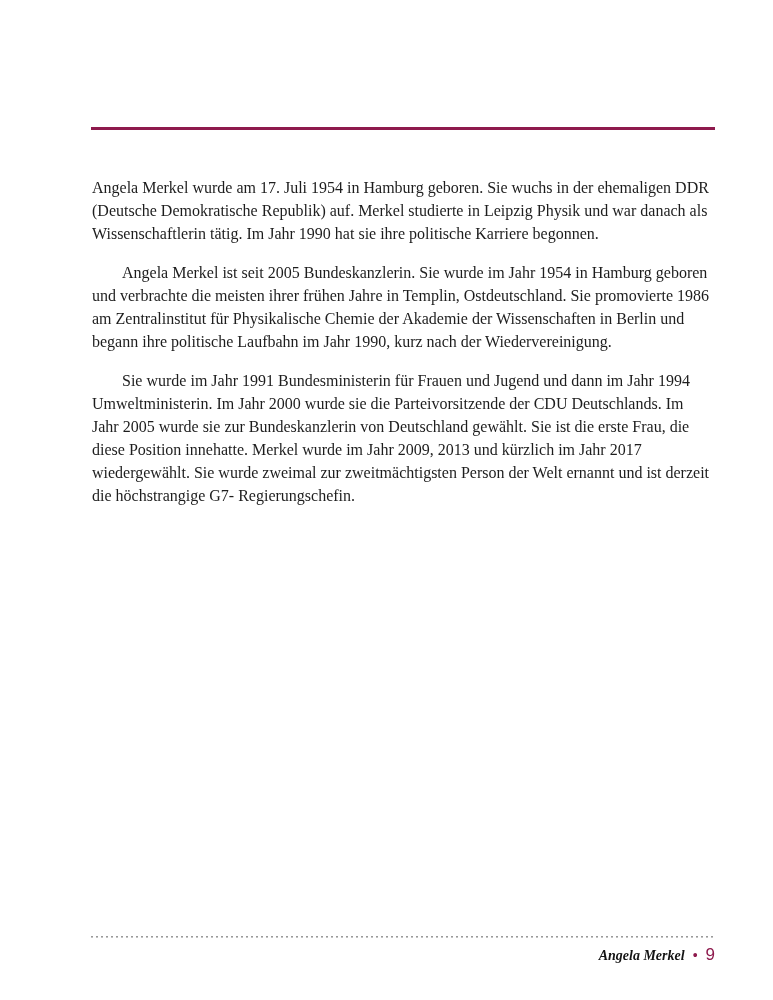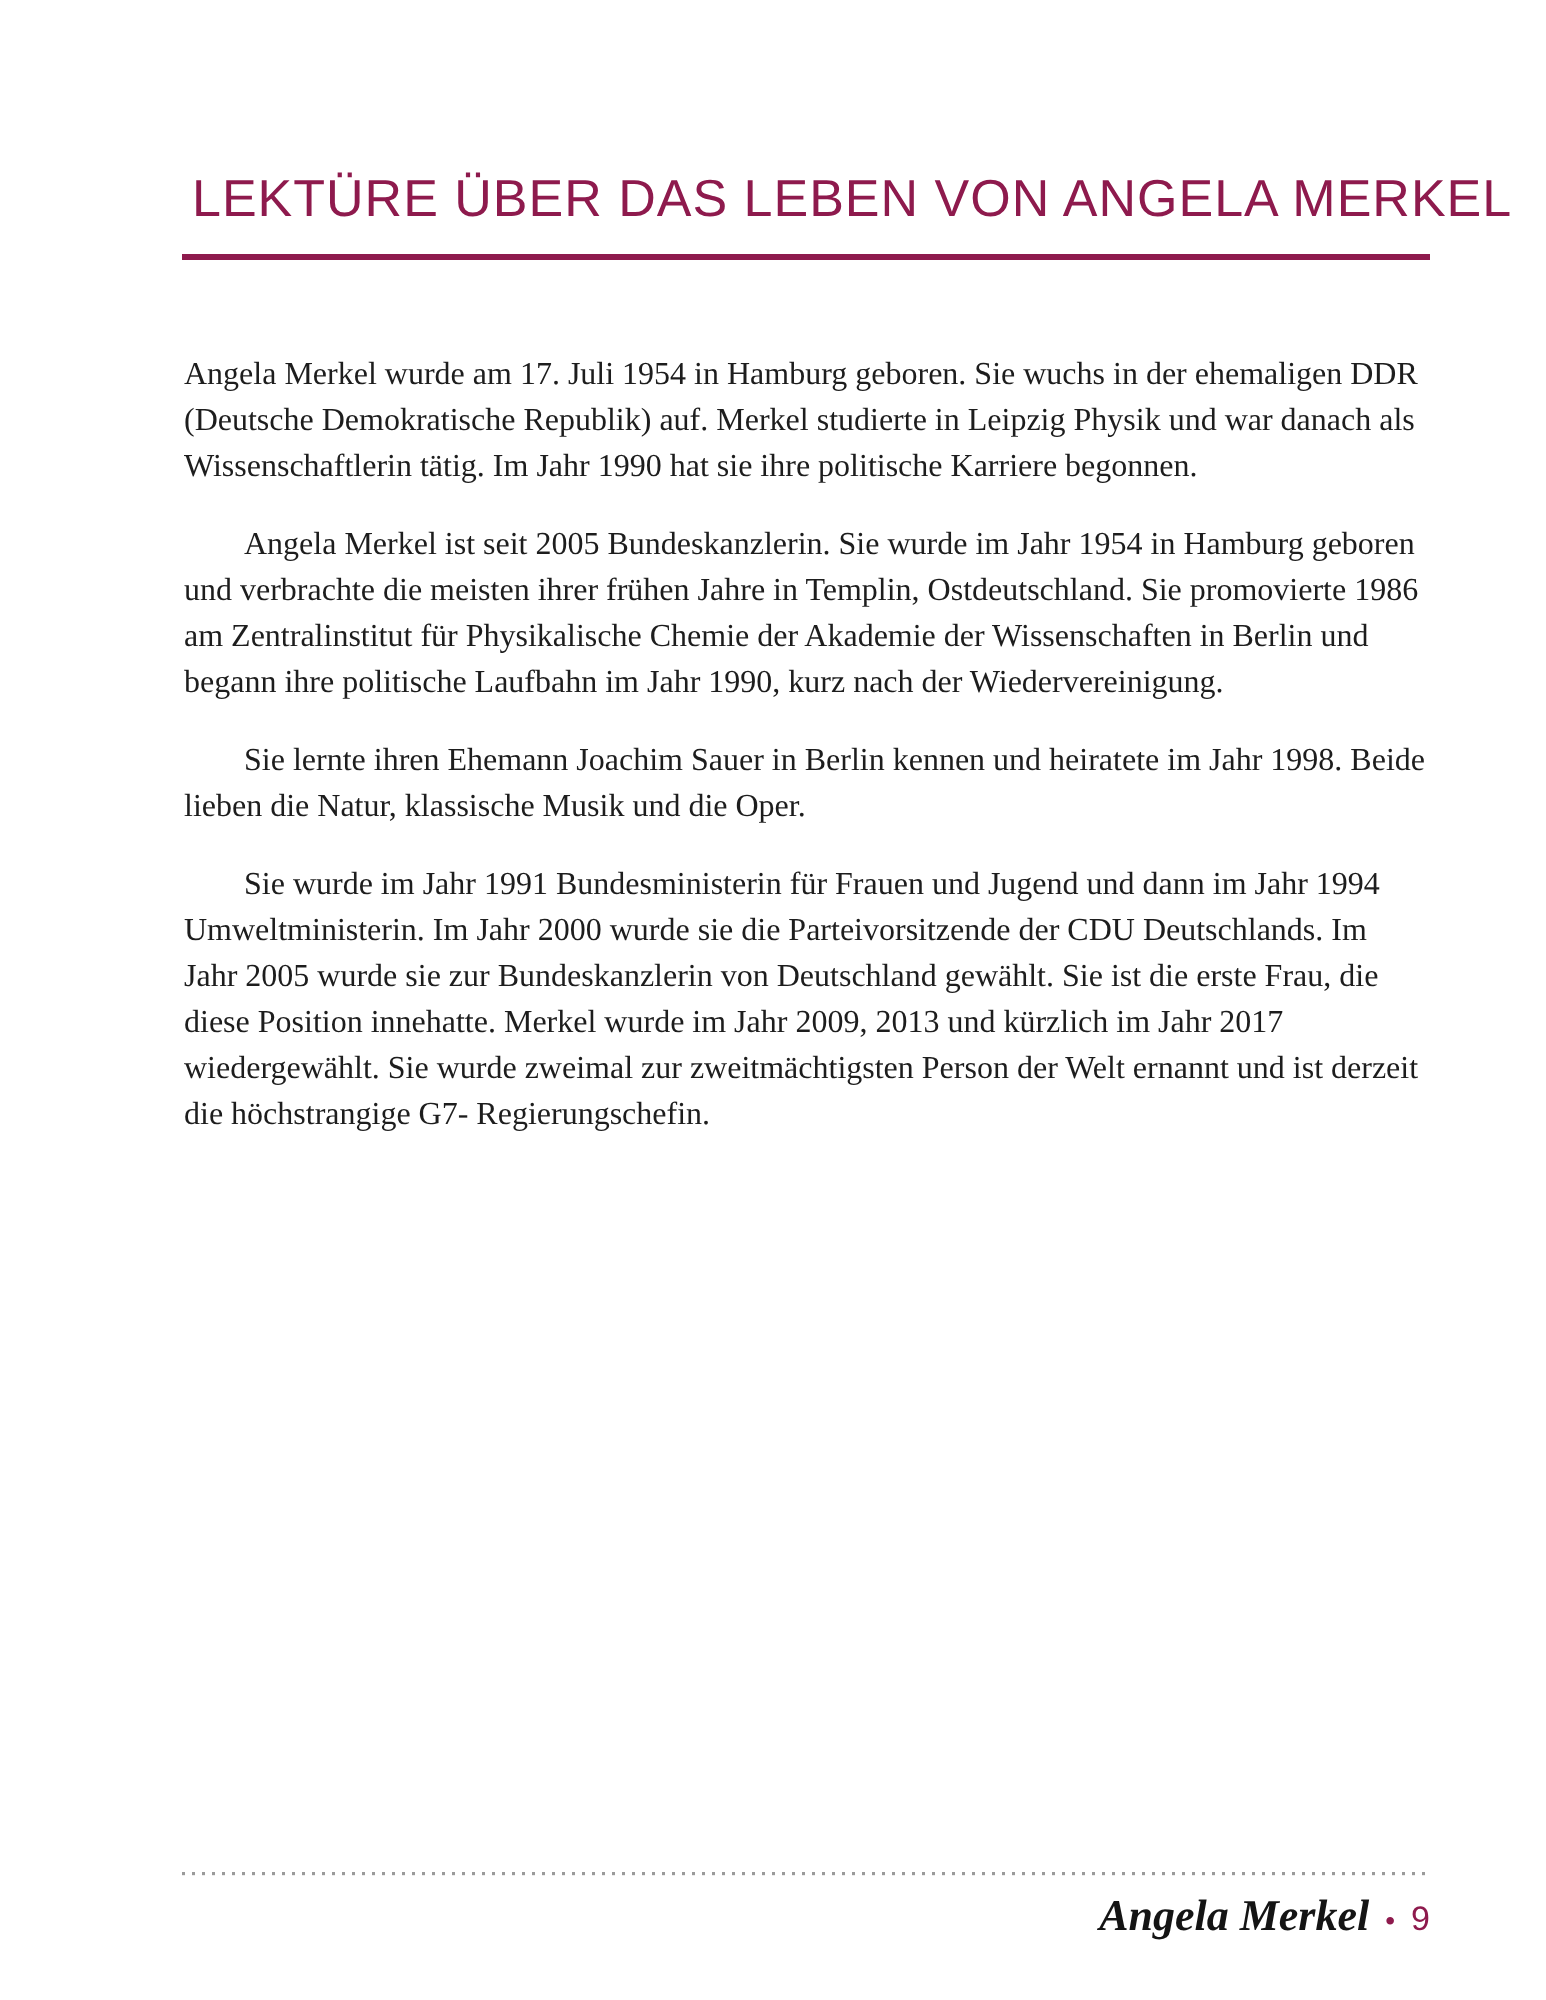--- a/index.html
+++ b/index.html
@@ -75,48 +75,46 @@
     right: 58px;
     top: 945px;
     display: flex;
     align-items: baseline;
     gap: 8px;
   }
   .running-title {
     font-family: "Liberation Serif", serif;
     font-style: italic;
     font-weight: 600;
-    font-size: 22px;
+    font-size: 14px;
     color: #141414;
     text-align: center;
   }
   .footer-sep {
     color: var(--accent);
     font-family: "Liberation Sans", sans-serif;
     font-size: 14px;
   }
   .page-number {
     font-family: "Liberation Sans", sans-serif;
     font-size: 17px;
     color: var(--accent);
   }
 </style>
 </head>
 <body>
 
 <div class="page">
 
-  <h1 class="page-title">LEKTÜRE ÜBER DAS LEBEN VON ANGELA MERKEL</h1>
 
   <div class="title-rule"></div>
 
   <div class="article">
     <p>Angela Merkel wurde am 17. Juli 1954 in Hamburg geboren. Sie wuchs in der ehemaligen DDR (Deutsche Demokratische Republik) auf. Merkel studierte in Leipzig Physik und war danach als Wissenschaftlerin tätig. Im Jahr 1990 hat sie ihre politische Karriere begonnen.</p>
     <p class="indent">Angela Merkel ist seit 2005 Bundeskanzlerin. Sie wurde im Jahr 1954 in Hamburg geboren und verbrachte die meisten ihrer frühen Jahre in Templin, Ostdeutschland. Sie promovierte 1986 am Zentralinstitut für Physikalische Chemie der Akademie der Wissenschaften in Berlin und begann ihre politische Laufbahn im Jahr 1990, kurz nach der Wiedervereinigung.</p>
-    <p class="indent">Sie lernte ihren Ehemann Joachim Sauer in Berlin kennen und heiratete im Jahr 1998. Beide lieben die Natur, klassische Musik und die Oper.</p>
     <p class="indent">Sie wurde im Jahr 1991 Bundesministerin für Frauen und Jugend und dann im Jahr 1994 Umweltministerin. Im Jahr 2000 wurde sie die Parteivorsitzende der CDU Deutschlands. Im Jahr 2005 wurde sie zur Bundeskanzlerin von Deutschland gewählt. Sie ist die erste Frau, die diese Position innehatte. Merkel wurde im Jahr 2009, 2013 und kürzlich im Jahr 2017 wiedergewählt. Sie wurde zweimal zur zweitmächtigsten Person der Welt ernannt und ist derzeit die höchstrangige G7- Regierungschefin.</p>
   </div>
 
   <div class="footer-rule"></div>
 
   <div class="page-footer">
     <span class="running-title">Angela Merkel</span>
     <span class="footer-sep">•</span>
     <span class="page-number">9</span>
   </div>

